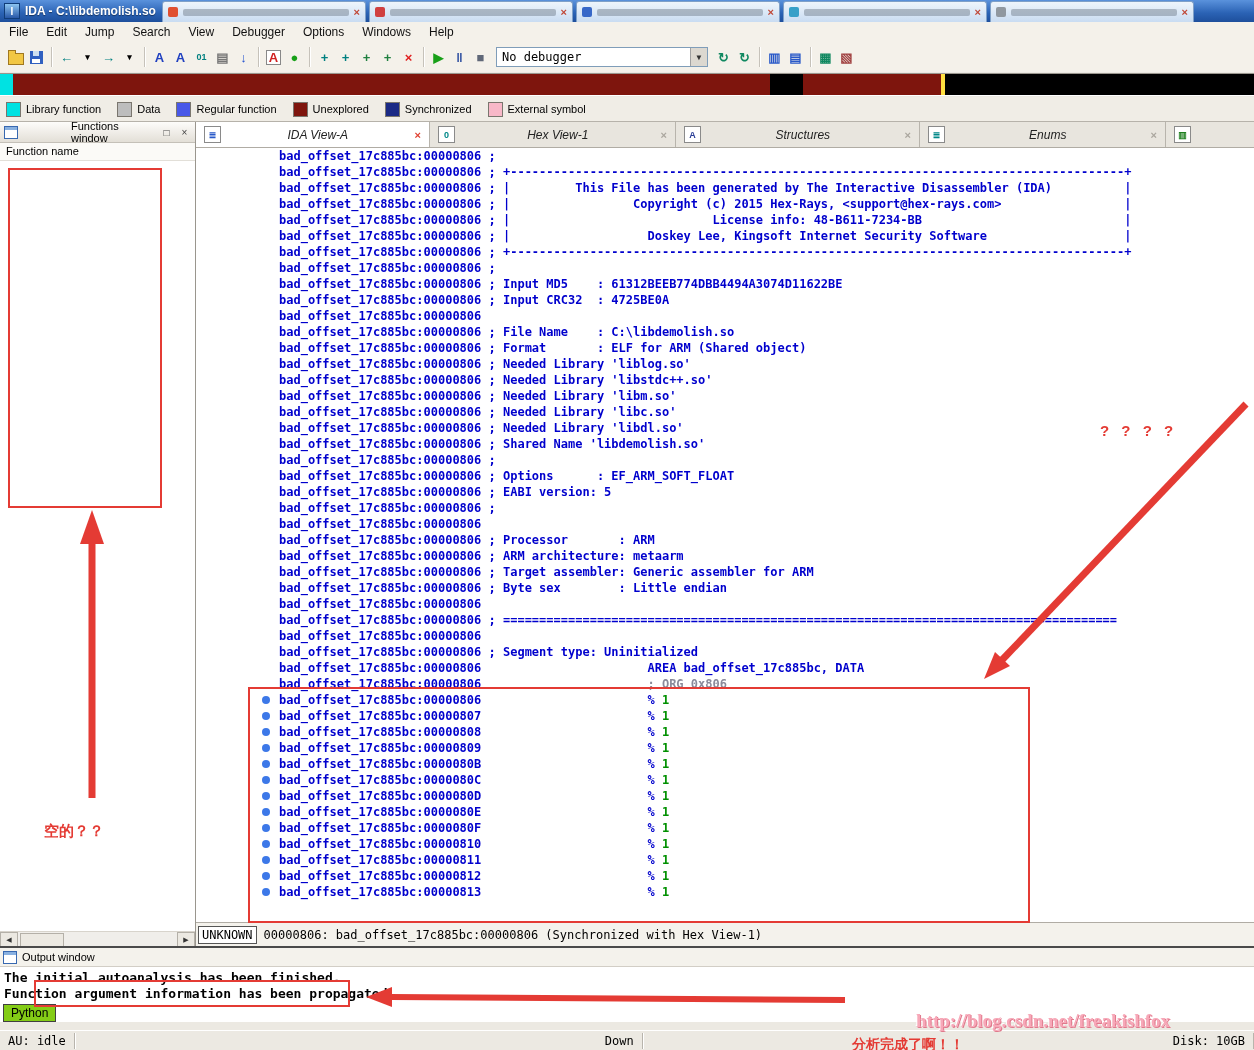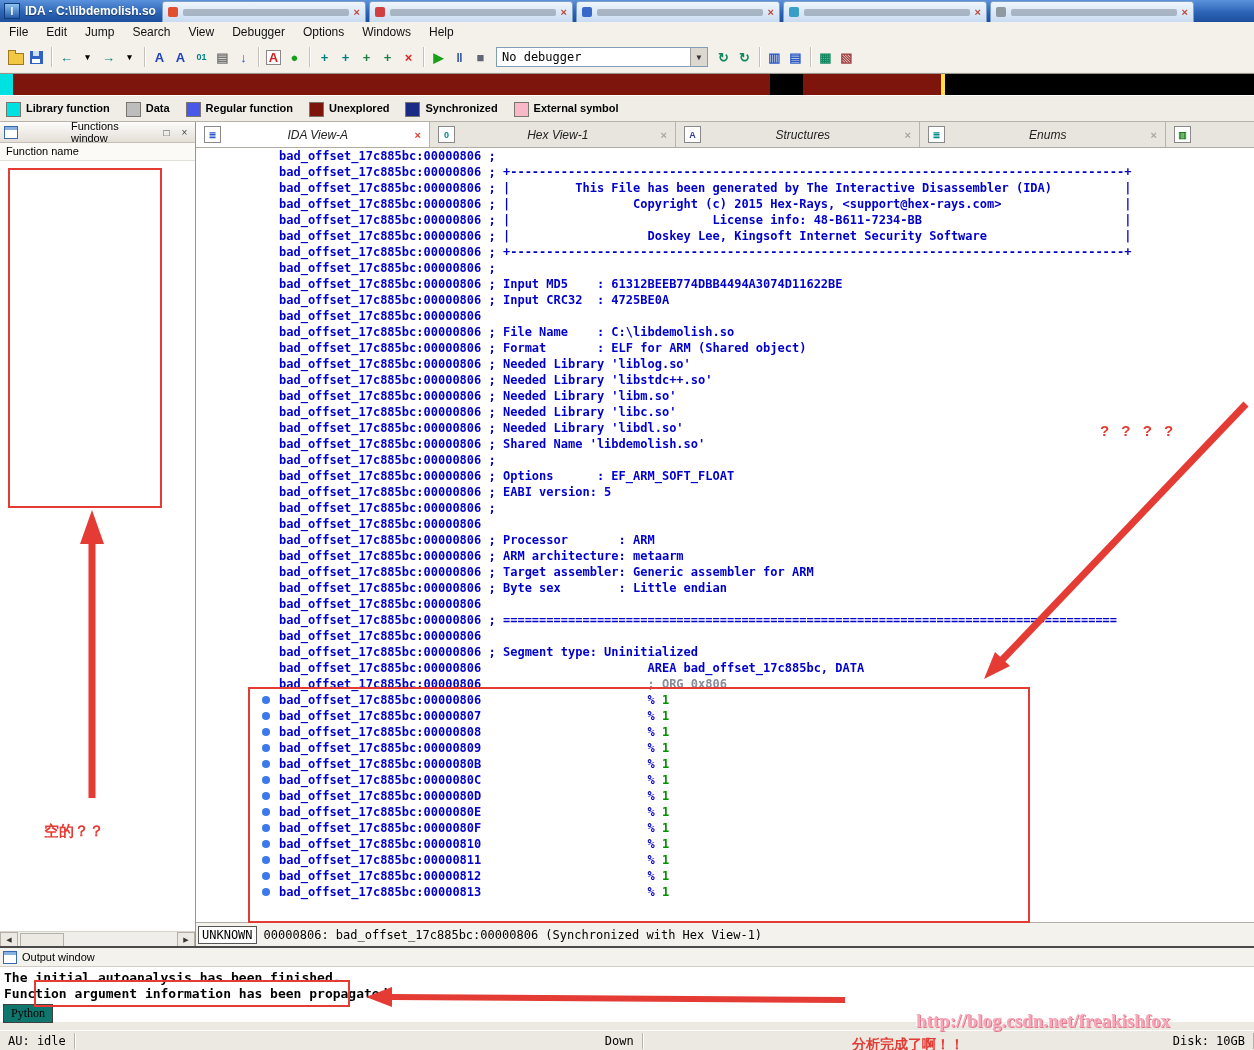--- a/index.html
+++ b/index.html
@@ -38,21 +38,21 @@
     font:12px "DejaVu Sans Mono",monospace;padding-left:5px;margin:0 5px;flex:none;box-sizing:border-box;color:#000;}
   .combo .arrowbox{margin-left:auto;width:16px;height:18px;background:#dcd8d0;border-left:1px solid #a0a0a0;
     display:flex;align-items:center;justify-content:center;font-size:8px;color:#333;}
 
   
   .navband{position:absolute;left:0;top:73px;width:100%;height:23px;background:#7e150d;
     border-top:1px solid #9a968e;border-bottom:1px solid #fff;box-sizing:border-box;}
   .navband .seg{position:absolute;top:0;bottom:0;}
   .legend{position:absolute;left:0;top:97px;width:100%;height:25px;display:flex;align-items:center;
     gap:16px;padding-left:6px;font-size:11px;color:#000;border-bottom:1px solid #b6b2aa;box-sizing:border-box;background:#f0ede6;}
-  .litem{display:flex;gap:5px;font-weight:bold;}
+  .litem{display:flex;align-items:center;gap:5px;}
   .lsq{width:13px;height:13px;border:1px solid #7a766e;display:inline-block;}
 
   
   .fnpanel{position:absolute;left:0;top:122px;width:196px;height:826px;background:#fff;
     border-right:1px solid #9a968e;box-sizing:border-box;}
   .ptitle{height:20px;background:linear-gradient(#fdfcfa,#e3dfd7);border-bottom:1px solid #c4c0b8;
     display:flex;align-items:center;gap:5px;padding:0 4px;font-size:11px;color:#000;}
   .wicon{width:12px;height:11px;border:1px solid #3868b0;background:#fff;box-shadow:inset 0 3px 0 #88b0e0;flex:none;}
   .ptitle .grow{flex:1;padding-left:48px;}
   .pbtn{font-size:10px;color:#444;width:13px;text-align:center;}
@@ -91,22 +91,22 @@
     border-top:1px solid #b0aca4;display:flex;align-items:center;font:12px "DejaVu Sans Mono",monospace;
     color:#000;padding-left:2px;box-sizing:border-box;}
   .unk{border:1px solid #555;background:#fff;padding:0 3px;margin-right:7px;height:16px;line-height:16px;}
 
   
   .outputwin{position:absolute;left:0;top:946px;width:1254px;height:76px;background:#fff;
     border-top:2px solid #4a4a4a;box-sizing:border-box;}
   .oheader{height:18px;background:#f4f2ec;border-bottom:1px solid #d2cec6;display:flex;align-items:center;
     gap:5px;padding:0 3px;font-size:11px;color:#000;}
   .olines{font:bold 13px "DejaVu Sans Mono",monospace;color:#000;padding:3px 4px;line-height:16px;}
-  .pytab{position:absolute;left:3px;top:1004px;border:1px solid #404040;background:#0f766e;
-    font-size:12px;color:#000;padding:1px 7px;z-index:5;font-family:Liberation Serif, serif;}
+  .pytab{position:absolute;left:3px;top:1004px;border:1px solid #404040;background:#84cc16;
+    font-size:12px;color:#000;padding:1px 7px;z-index:5;}
 
   
   .statusbar{position:absolute;left:0;top:1030px;width:100%;height:20px;background:#ece9e2;
     border-top:1px solid #fff;display:flex;align-items:center;font:12px "DejaVu Sans Mono",monospace;color:#000;justify-content:space-between;}
   .sseg{padding:0 8px;height:16px;line-height:16px;border-right:1px solid #b8b4ac;box-shadow:1px 0 0 #fff;}
 
   
   .redbox{position:absolute;border:2px solid #e43b34;z-index:45;}
   .redtext{position:absolute;color:#e43b34;font-weight:bold;z-index:50;white-space:nowrap;}
   .overlay{position:absolute;left:0;top:0;z-index:48;pointer-events:none;}

